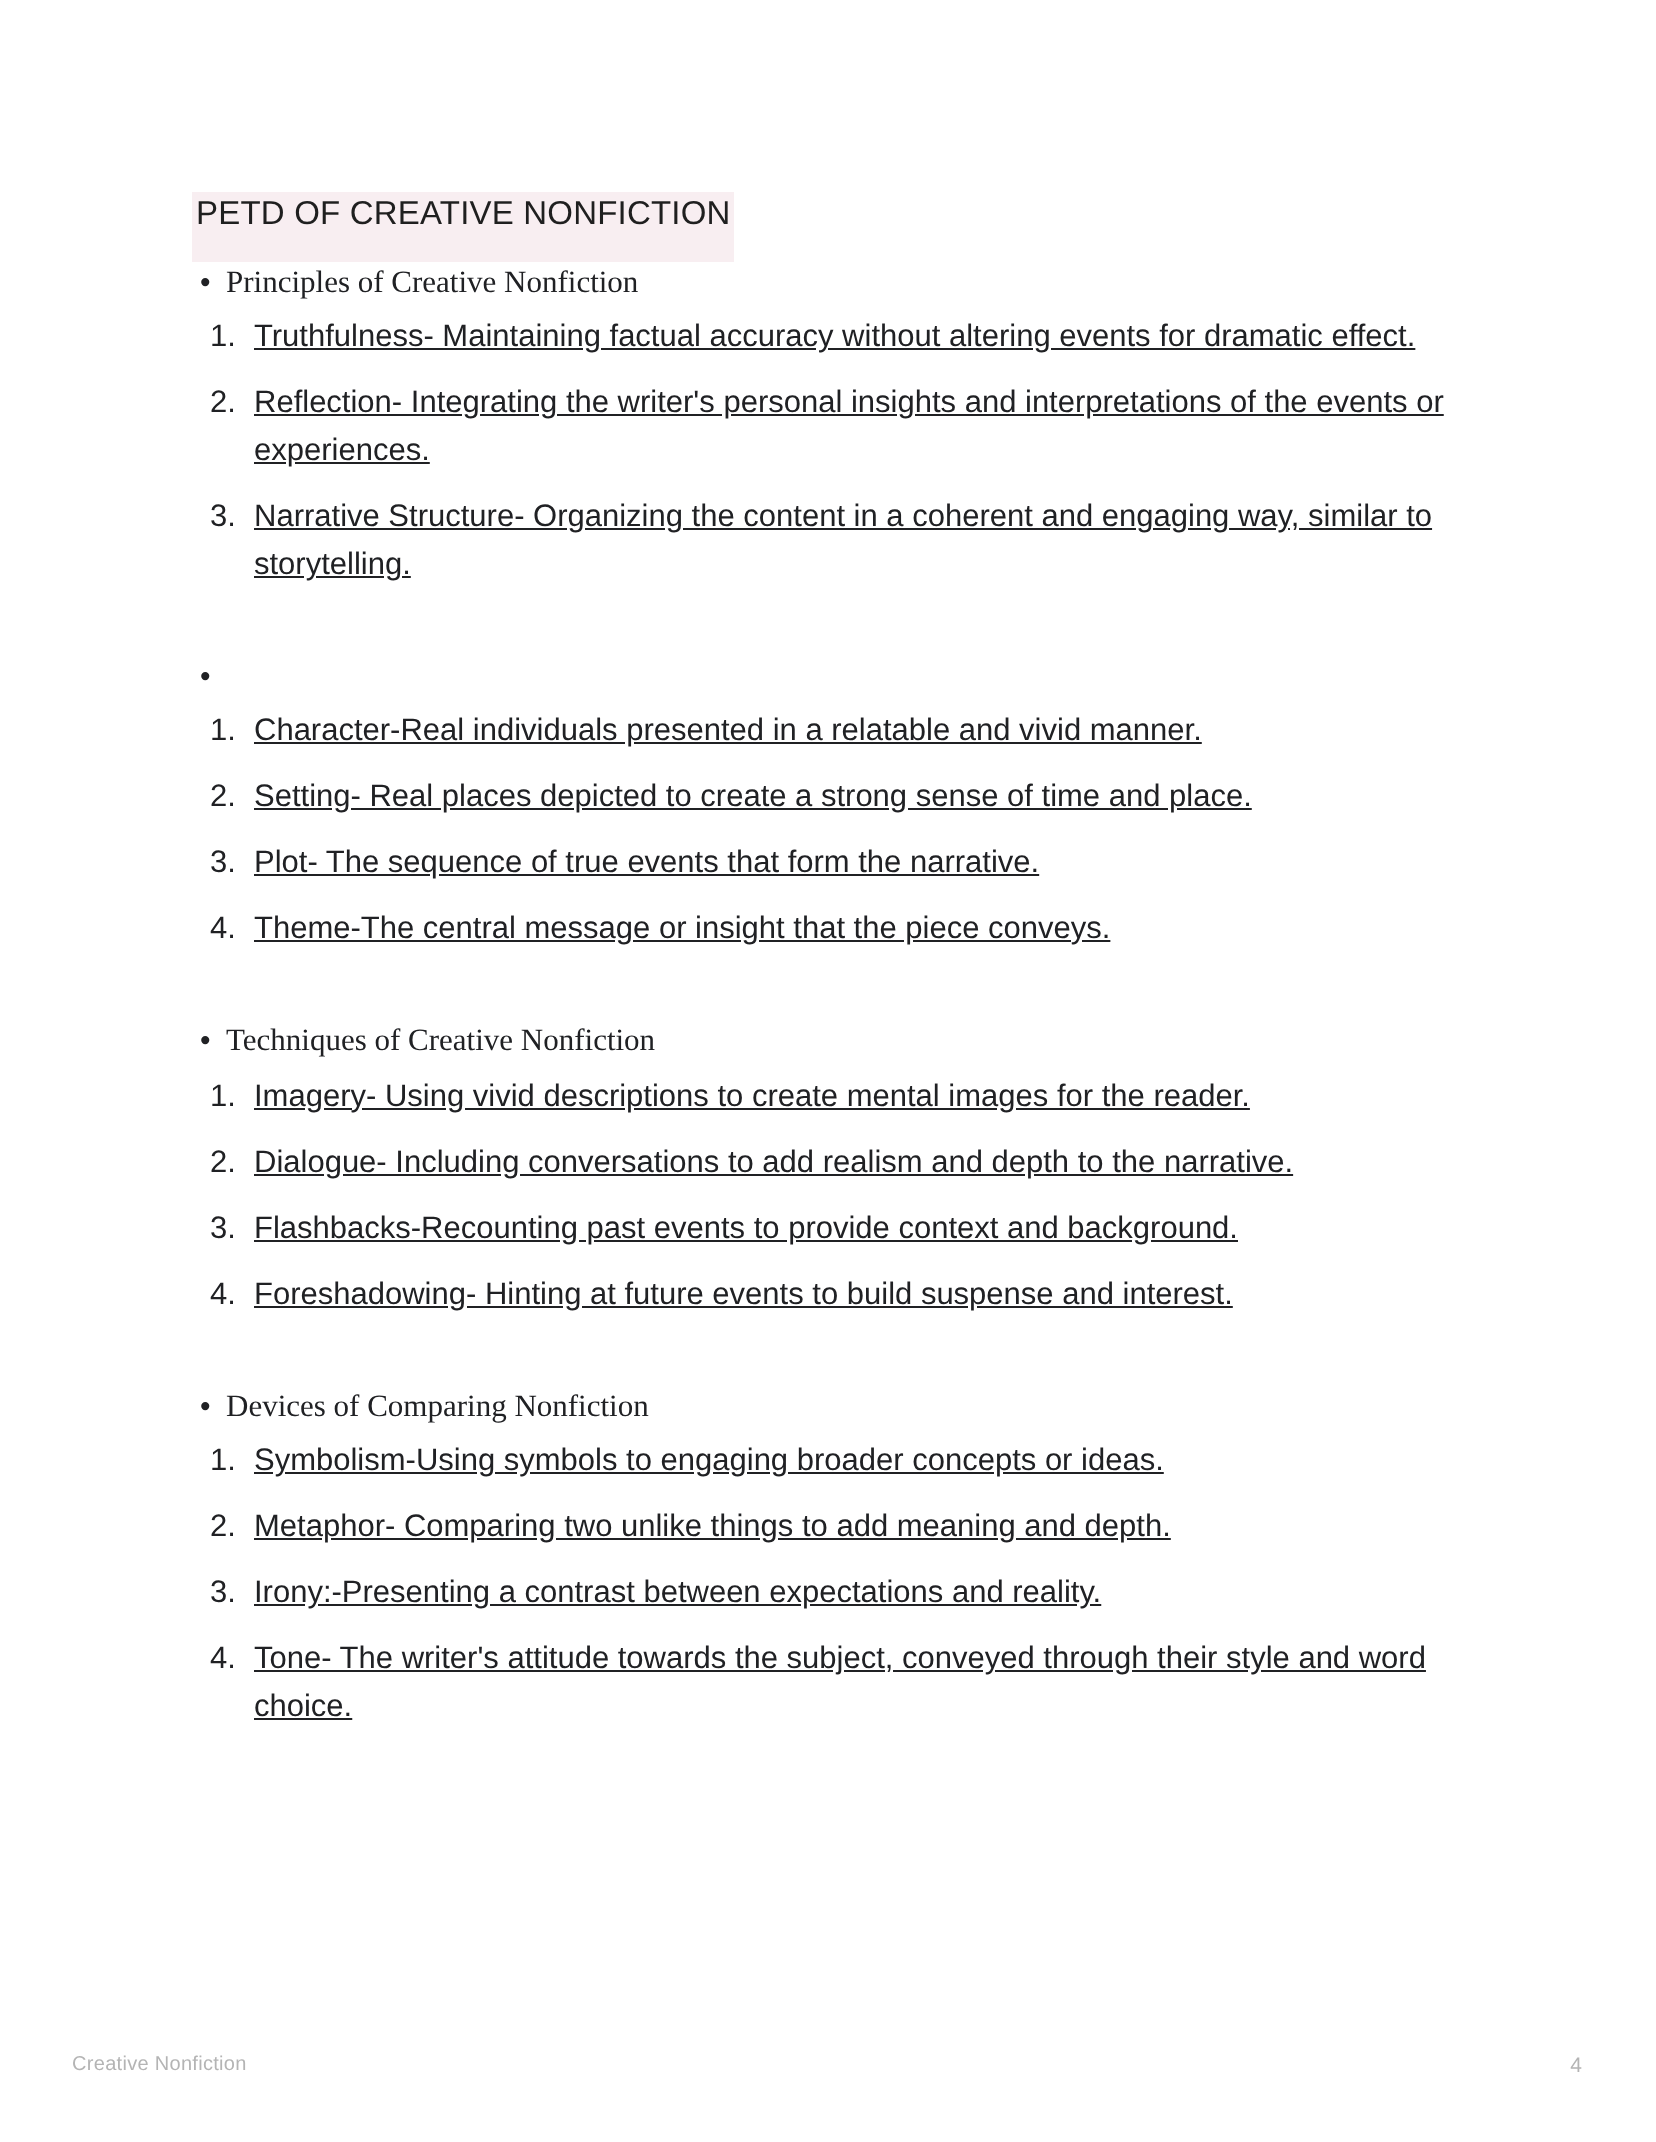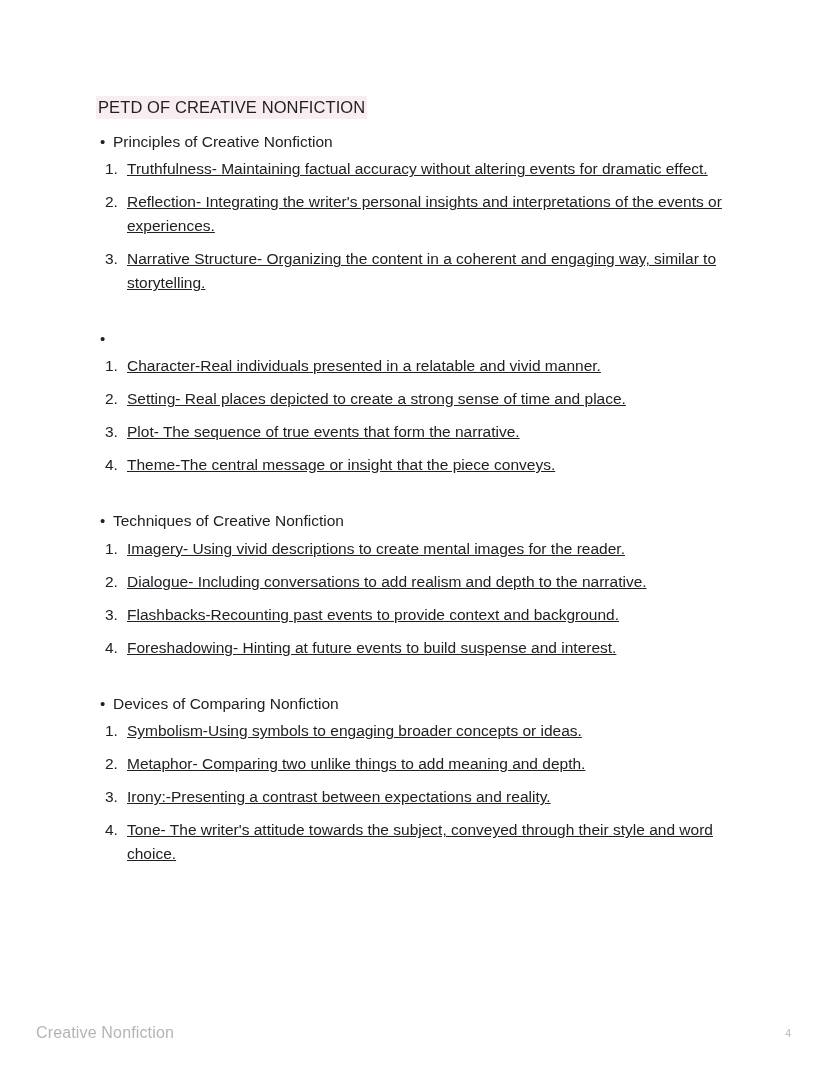--- a/index.html
+++ b/index.html
@@ -30,21 +30,21 @@
     font-size: 16.5px;
     line-height: 1.45;
     letter-spacing: 0.1px;
     color: #1f1f1f;
     margin: 0 0 10px 0;
     font-weight: 400;
     display: block;
   }
   .doc-title .hl {
     background: #f8eef1;
-    padding: 2px 2px 3px 2px;
+    padding: 2px 2px 15px 2px;
     margin-top: 48px;
   }
   .section {
     margin-bottom: 0;
   }
   .section-heading {
     font-size: 15.5px;
     line-height: 1.5;
     color: #202124;
     margin: 0 0 4px 0;
@@ -54,20 +54,21 @@
   }
   .section-heading .bullet {
     display: inline-block;
     width: 13px;
     flex: 0 0 13px;
     font-size: 15px;
     line-height: 1.5;
   }
   .section-heading .heading-text {
     display: inline-block;
+    font-family: Liberation Serif, serif;
   }
   ol.items {
     list-style: none;
     margin: 0;
     padding: 0;
   }
   ol.items li.item {
     display: flex;
     align-items: baseline;
     font-size: 15.5px;
@@ -95,21 +96,21 @@
     position: absolute;
     left: 0;
     right: 0;
     bottom: 30px;
     height: 16px;
   }
   .footer-label {
     position: absolute;
     left: 36px;
     top: 0;
-    font-size: 16px;
+    font-size: 10px;
     color: #b4b4b4;
     letter-spacing: 0.15px;
     line-height: 16px;
   }
   .footer-pageno {
     position: absolute;
     right: 37px;
     top: 0;
     font-size: 10.5px;
     color: #b4b4b4;

